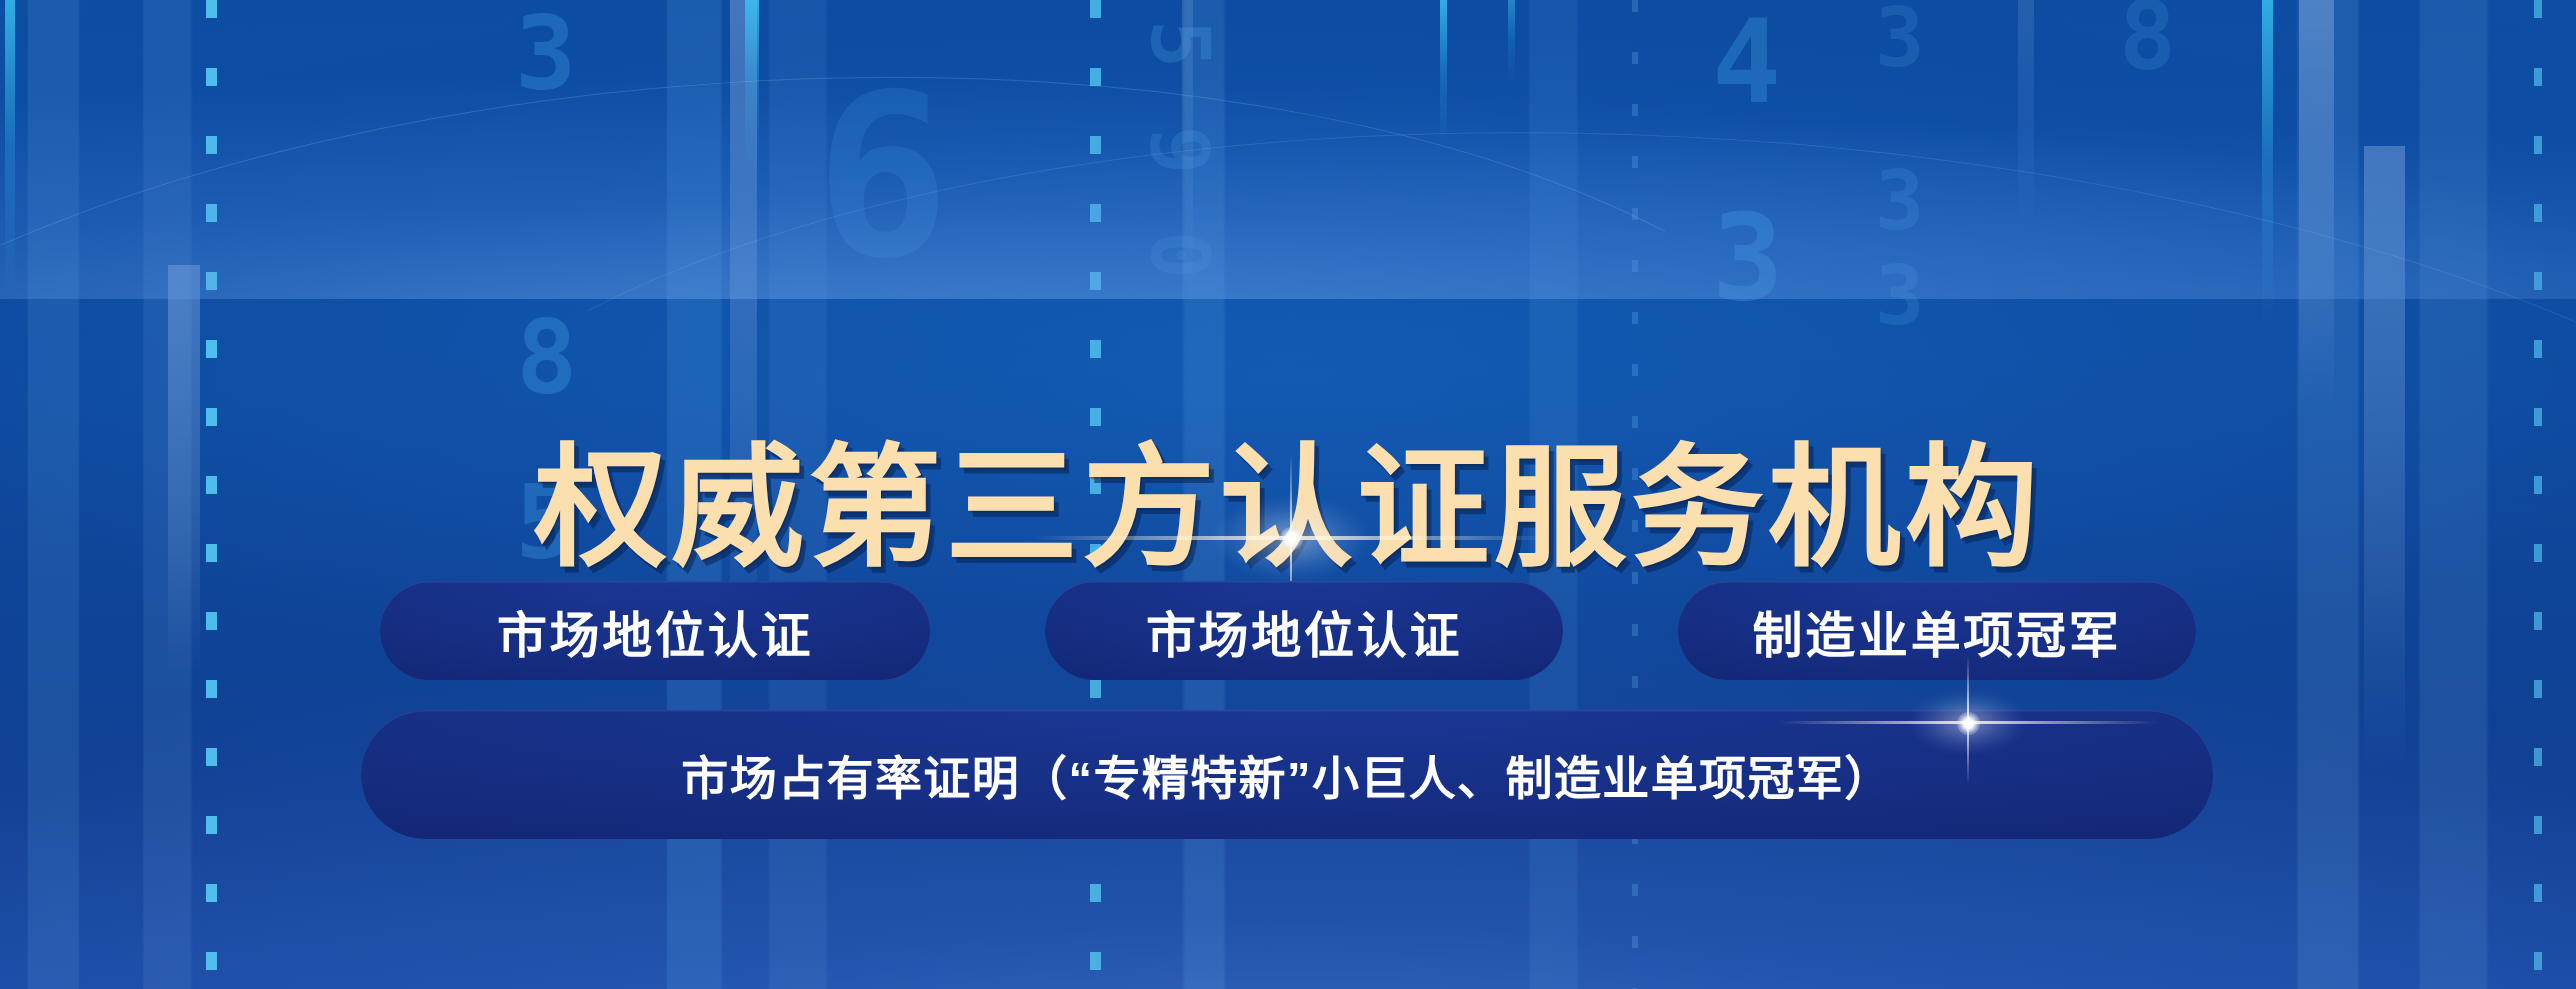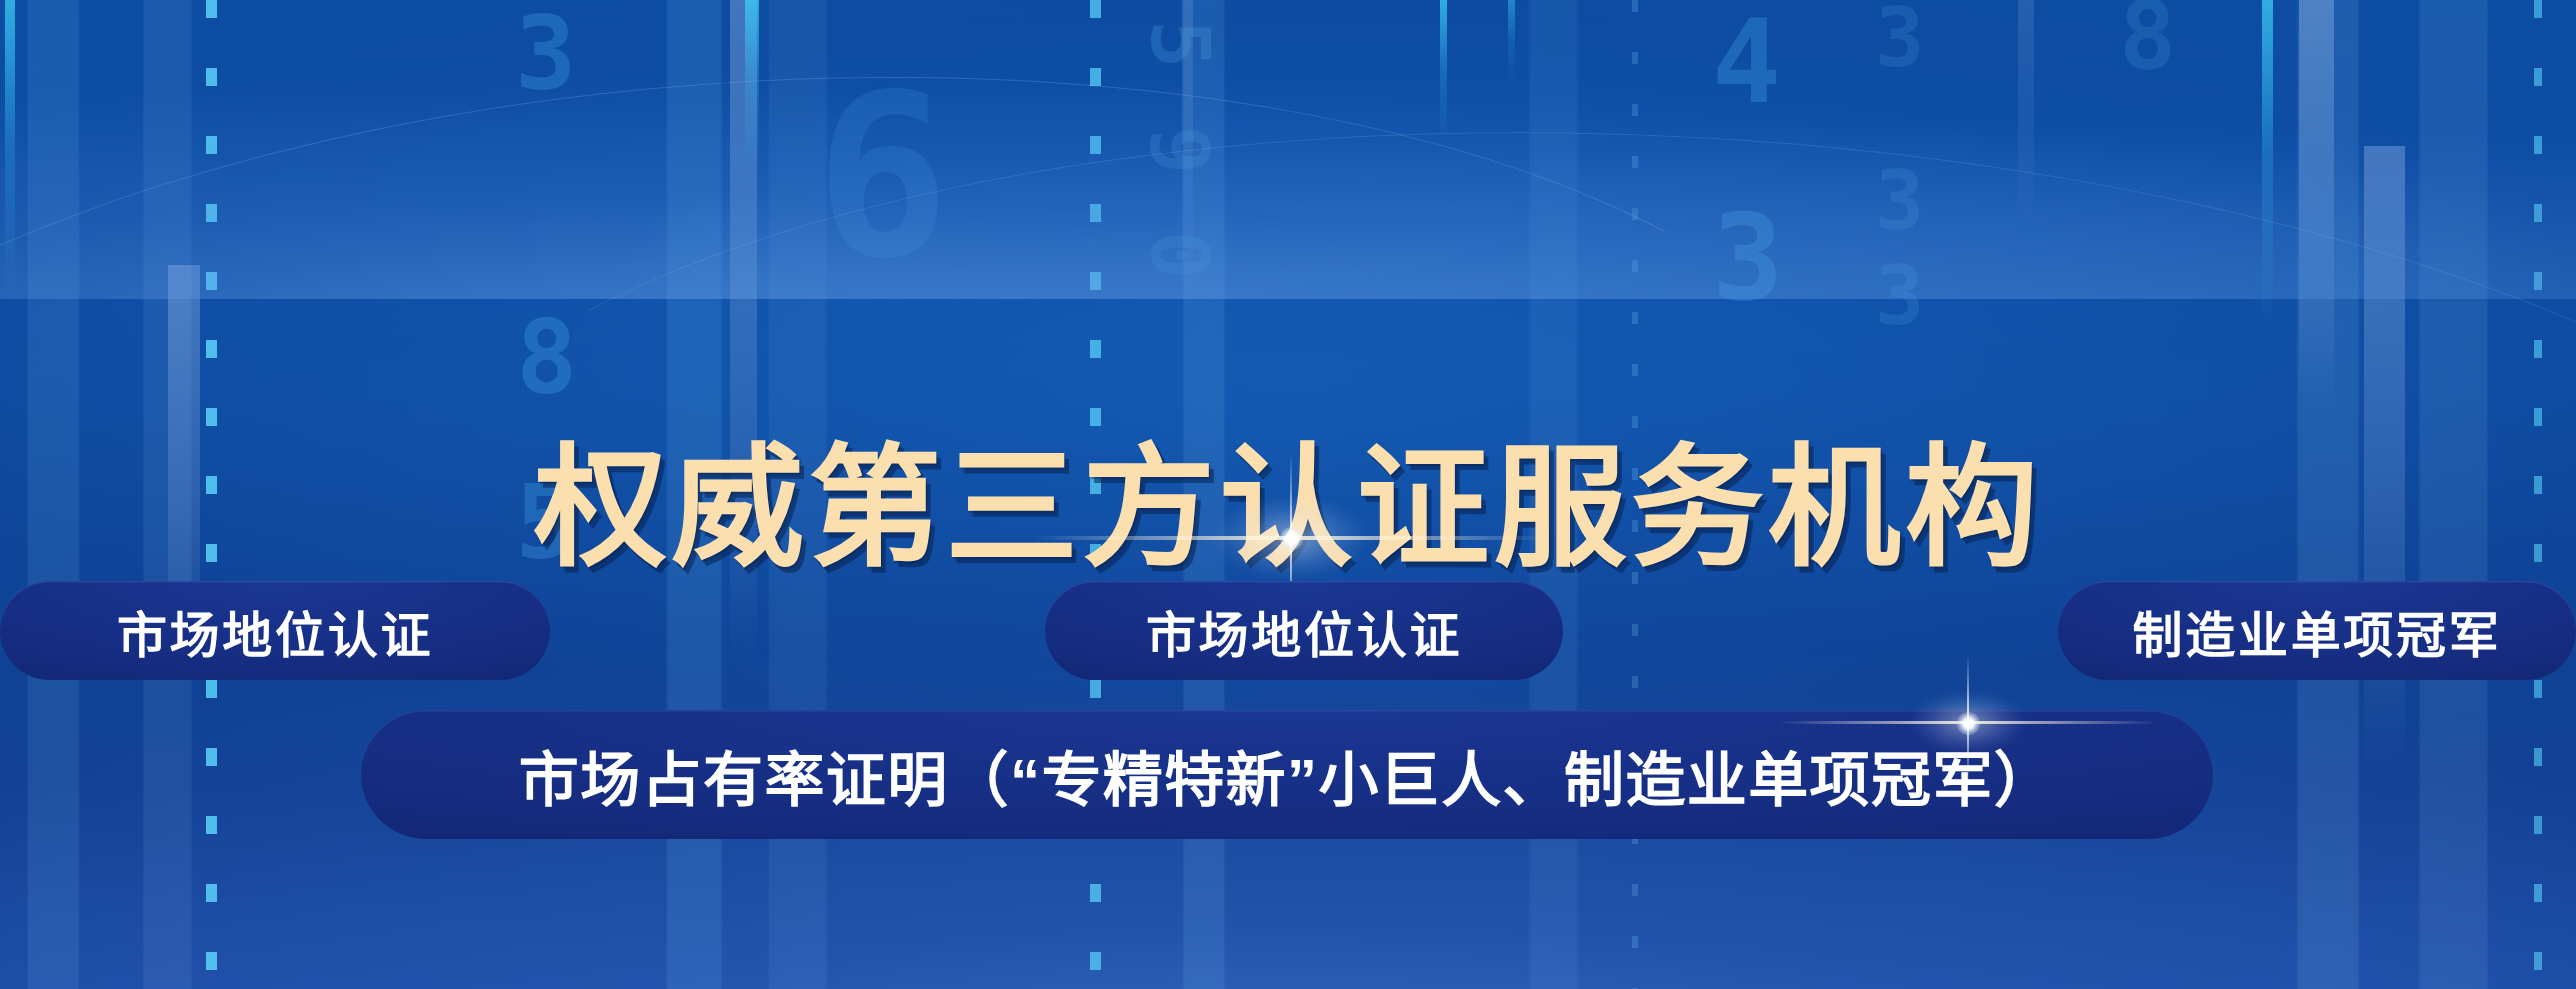--- a/index.html
+++ b/index.html
@@ -139,21 +139,21 @@
 
   .flare-1{left:1291px;top:538px;}
   .flare-1 .hbeam{width:516px;margin-left:-258px;}
   .flare-1 .vbeam{height:170px;margin-top:-85px;}
 
   .flare-2{left:1968px;top:723px;}
   .flare-2 .hbeam{width:380px;margin-left:-190px;height:2.7px;}
   .flare-2 .vbeam{height:136px;margin-top:-68px;height:129px;}
   .flare-2 .halo{width:115px;height:61px;margin:-31px 0 0 -58px;}
 
-  .pill-row{position:absolute;left:0;right:0;top:581px;display:flex;justify-content:space-between;gap:115px;}
+  .pill-row{position:absolute;left:0;right:0;top:581px;display:flex;justify-content:center;gap:115px;}
   .pill{
     height:99px;
     display:flex;align-items:center;justify-content:center;
     border-radius:50px;
     background:radial-gradient(120% 160% at 50% 0%, #1b3794 0%, #152c80 55%, #111f66 100%);
     box-shadow:inset 0 1.4px 0 rgba(120,160,235,.18);
     color:#ffffff;
     font-weight:700;
     font-size:50px;
     letter-spacing:2.7px;
@@ -166,21 +166,21 @@
 
   .pill-wide{
     position:absolute;left:361px;top:710px;
     width:1852px;height:129px;
     display:flex;align-items:center;justify-content:center;
     border-radius:65px;
     background:radial-gradient(120% 170% at 50% 0%, #1b3794 0%, #152c80 52%, #111f66 100%);
     box-shadow:inset 0 1.4px 0 rgba(120,160,235,.16);
     color:#ffffff;
     font-weight:700;
-    font-size:60px;
+    font-size:47px;
     letter-spacing:1.4px;
     white-space:nowrap;
   }
 </style>
 </head>
 <body>
 
 <div class="banner">
 
   <div class="bg-layer bands"></div>

